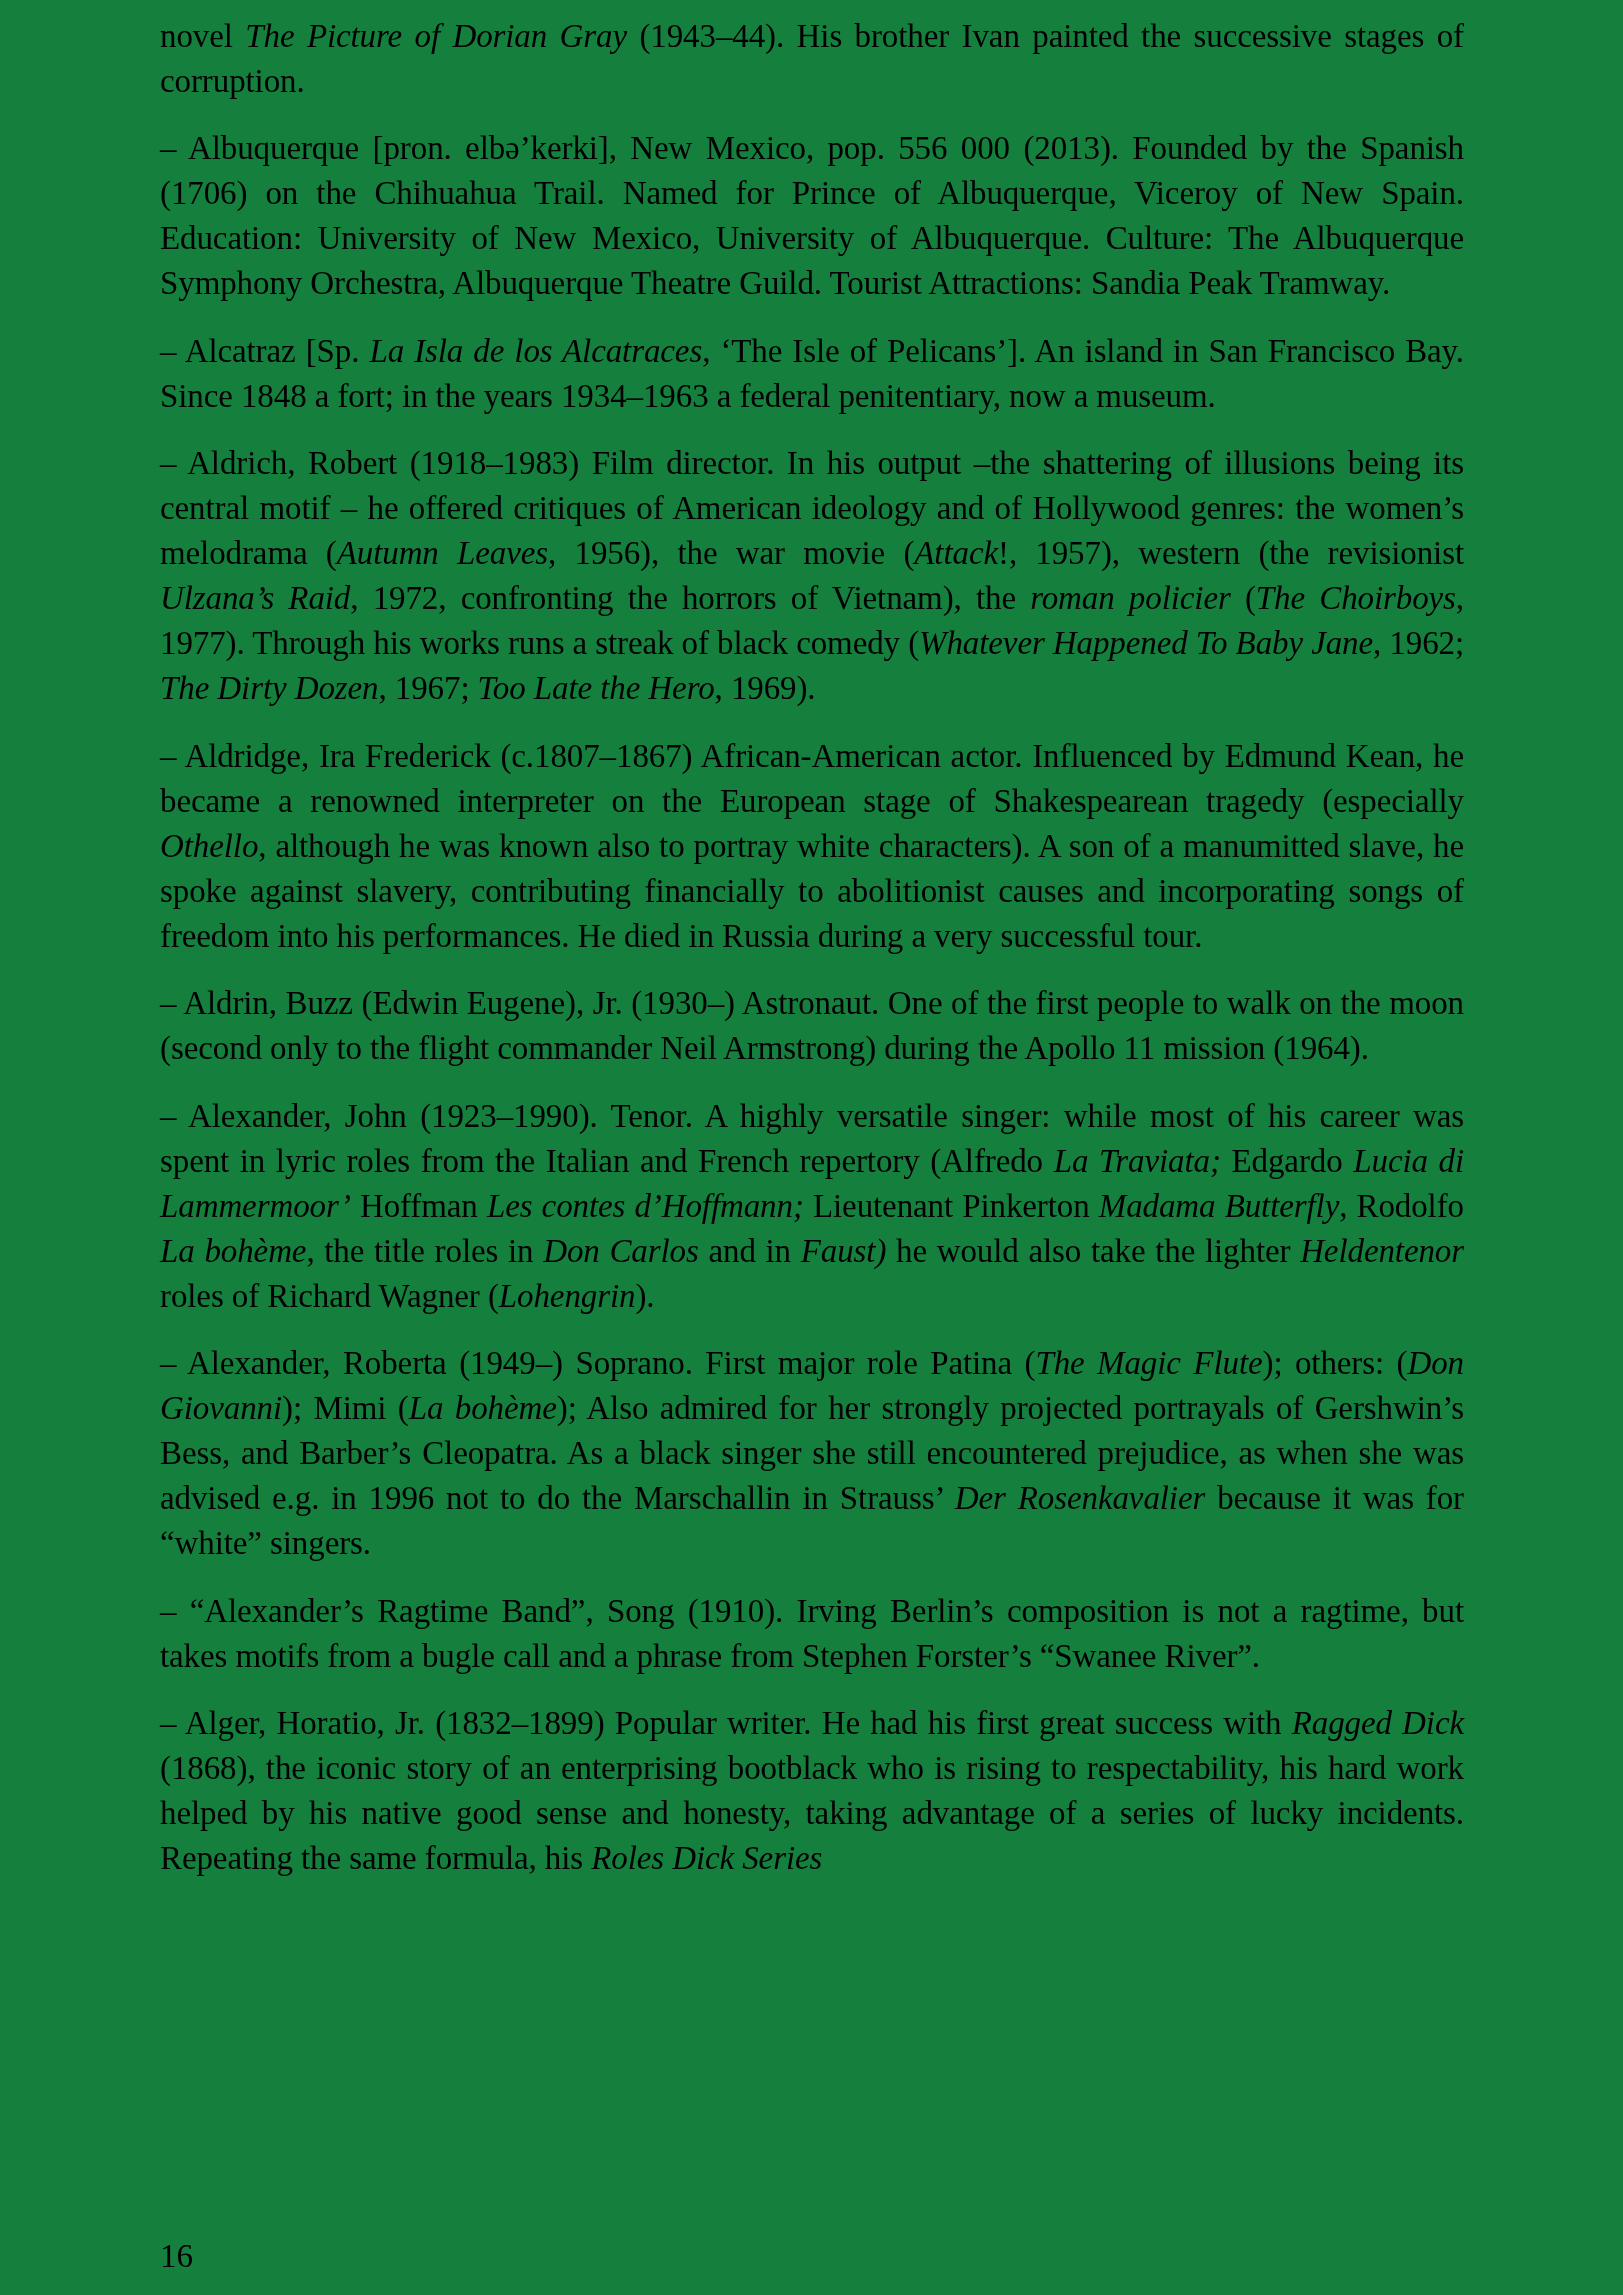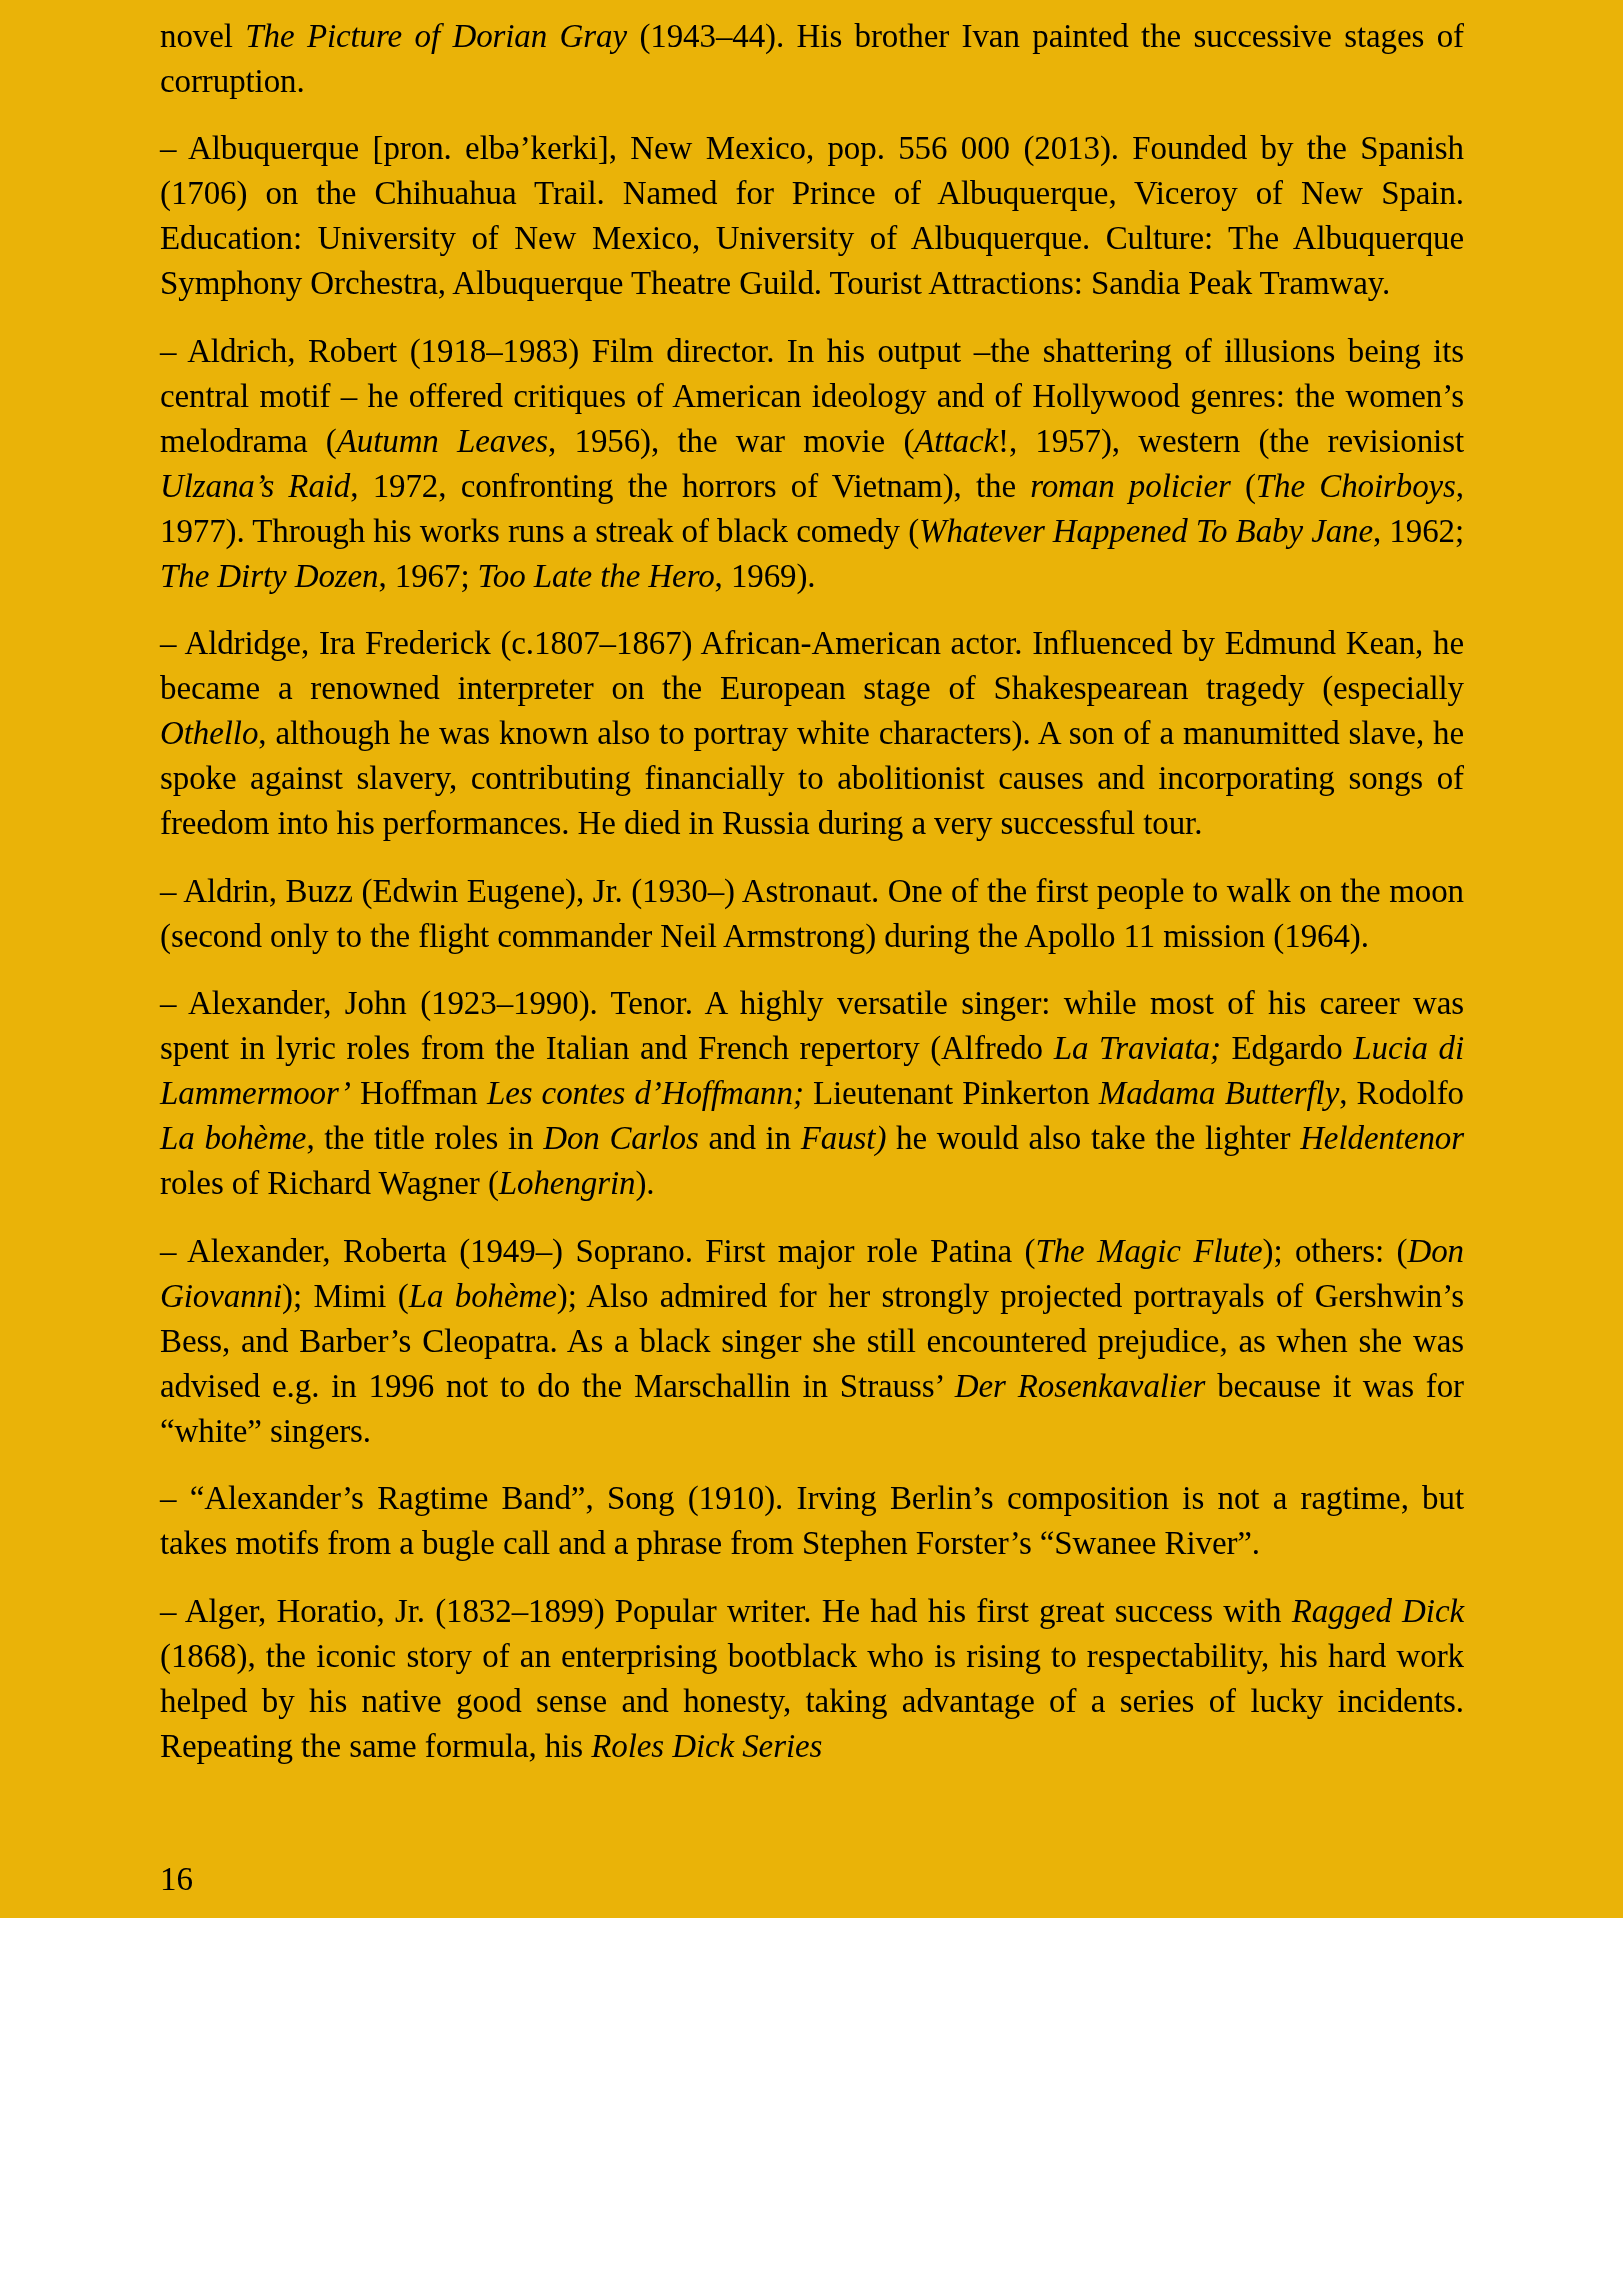--- a/index.html
+++ b/index.html
@@ -3,22 +3,22 @@
 <meta charset="utf-8">
 <style>
   html, body {
     margin: 0;
     padding: 0;
     background: #ffffff;
   }
   .page {
     position: relative;
     width: 1623px;
-    height: 1918px;
-    background: #eab308;
+    height: 2295px;
+    background: #15803d;
     color: #000000;
     font-family: "Liberation Serif", "DejaVu Serif", serif;
     font-size: 33px;
     line-height: 45px;
     overflow: hidden;
     box-sizing: border-box;
   }
   .content {
     position: absolute;
     top: 13.8px;
@@ -44,20 +44,21 @@
     line-height: 1;
   }
 </style>
 </head>
 <body>
 
 <div class="page">
   <div class="content">
       <p class="entry">novel <i>The Picture of Dorian Gray</i> (1943–44). His brother Ivan painted the successive stages of corruption.</p>
       <p class="entry">– Albuquerque [pron. elbə’kerki], New Mexico, pop. 556 000 (2013). Founded by the Spanish (1706) on the Chihuahua Trail. Named for Prince of Albuquerque, Viceroy of New Spain. Education: University of New Mexico, University of Albuquerque. Culture: The Albuquerque Symphony Orchestra, Albuquerque Theatre Guild. Tourist Attractions: Sandia Peak Tramway.</p>
+      <p class="entry">– Alcatraz [Sp. <i>La Isla de los Alcatraces</i>, ‘The Isle of Pelicans’]. An island in San Francisco Bay. Since 1848 a fort; in the years 1934–1963 a federal penitentiary, now a museum.</p>
       <p class="entry">– Aldrich, Robert (1918–1983) Film director. In his output –the shattering of illusions being its central motif – he offered critiques of American ideology and of Hollywood genres: the women’s melodrama (<i>Autumn Leaves</i>, 1956), the war movie (<i>Attack</i>!, 1957), western (the revisionist <i>Ulzana’s Raid</i>, 1972, confronting the horrors of Vietnam), the <i>roman policier</i> (<i>The Choirboys</i>, 1977). Through his works runs a streak of black comedy (<i>Whatever Happened To Baby Jane</i>, 1962; <i>The Dirty Dozen</i>, 1967; <i>Too Late the Hero</i>, 1969).</p>
       <p class="entry">– Aldridge, Ira Frederick (c.1807–1867) African-American actor. Influenced by Edmund Kean, he became a renowned interpreter on the European stage of Shakespearean tragedy (especially <i>Othello</i>, although he was known also to portray white characters). A son of a manumitted slave, he spoke against slavery, contributing financially to abolitionist causes and incorporating songs of freedom into his performances. He died in Russia during a very successful tour.</p>
       <p class="entry">– Aldrin, Buzz (Edwin Eugene), Jr. (1930–) Astronaut. One of the first people to walk on the moon (second only to the flight commander Neil Armstrong) during the Apollo 11 mission (1964).</p>
       <p class="entry">– Alexander, John (1923–1990). Tenor. A highly versatile singer: while most of his career was spent in lyric roles from the Italian and French repertory (Alfredo <i>La Traviata;</i> Edgardo <i>Lucia di Lammermoor’</i> Hoffman <i>Les contes d’Hoffmann;</i> Lieutenant Pinkerton <i>Madama Butterfly</i>, Rodolfo <i>La bohème</i>, the title roles in <i>Don Carlos</i> and in <i>Faust)</i> he would also take the lighter <i>Heldentenor</i> roles of Richard Wagner (<i>Lohengrin</i>).</p>
       <p class="entry">– Alexander, Roberta (1949–) Soprano. First major role Patina (<i>The Magic Flute</i>); others: (<i>Don Giovanni</i>); Mimi (<i>La bohème</i>); Also admired for her strongly projected portrayals of Gershwin’s Bess, and Barber’s Cleopatra. As a black singer she still encountered prejudice, as when she was advised e.g. in 1996 not to do the Marschallin in Strauss’ <i>Der Rosenkavalier</i> because it was for “white” singers.</p>
       <p class="entry">– “Alexander’s Ragtime Band”, Song (1910). Irving Berlin’s composition is not a ragtime, but takes motifs from a bugle call and a phrase from Stephen Forster’s “Swanee River”.</p>
       <p class="entry">– Alger, Horatio, Jr. (1832–1899) Popular writer. He had his first great success with <i>Ragged Dick</i> (1868), the iconic story of an enterprising bootblack who is rising to respectability, his hard work helped by his native good sense and honesty, taking advantage of a series of lucky incidents. Repeating the same formula, his <i>Roles Dick Series</i></p>
     </div>
   <div class="footer">
     <span class="page-number">16</span>

